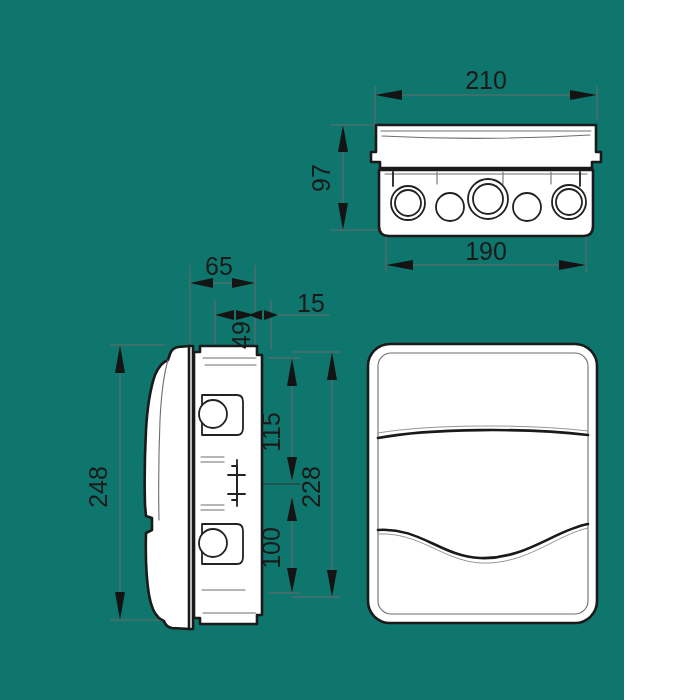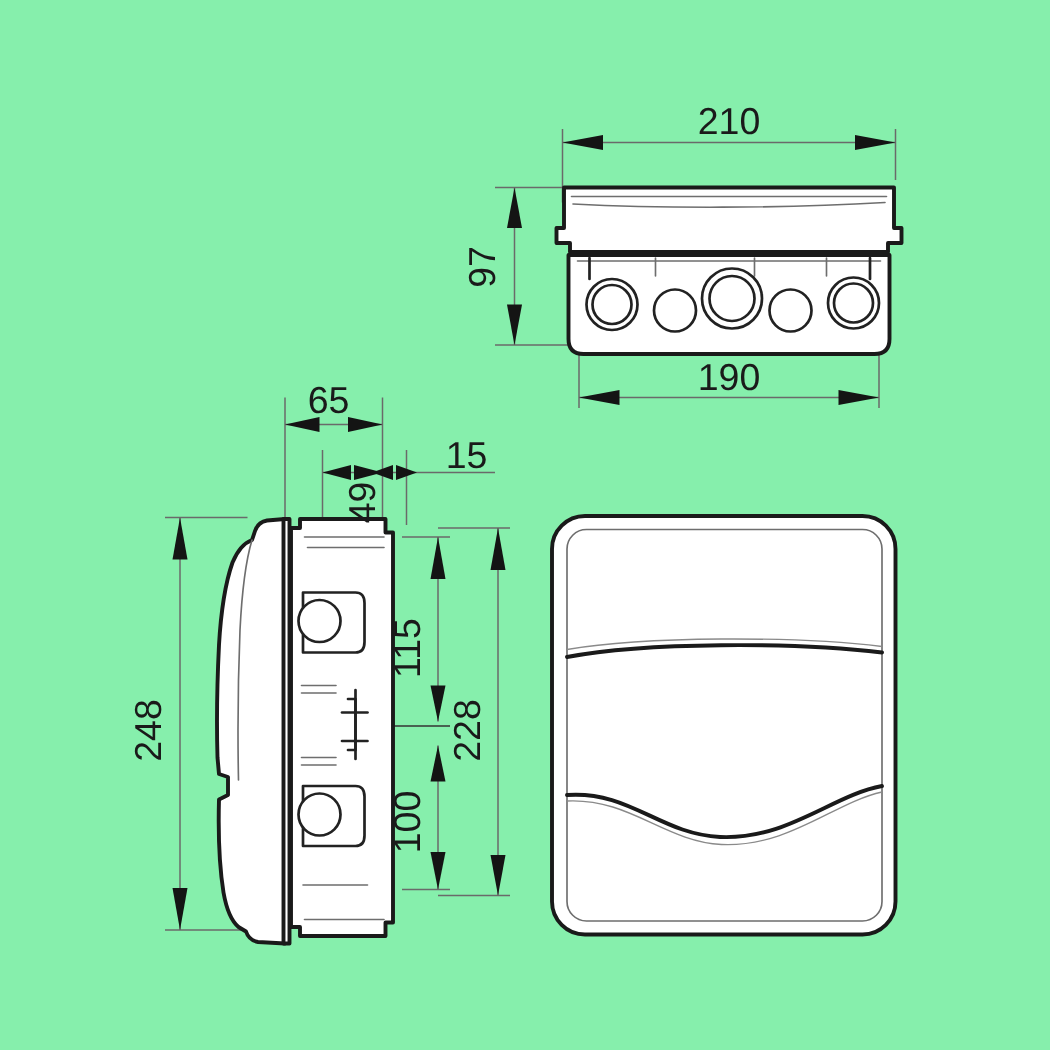--- a/index.html
+++ b/index.html
@@ -8,23 +8,23 @@
     background: #ffffff;
   }
   body {
     width: 700px;
     height: 700px;
     font-family: "Liberation Sans", sans-serif;
     overflow: hidden;
   }
   #drawing-root {
     position: relative;
-    width: 700px;
+    width: 624px;
     height: 700px;
-    background: #86efac;
+    background: #0f766e;
   }
   svg.sheet {
     position: absolute;
     top: 0;
     left: 0;
     width: 700px;
     height: 700px;
     display: block;
   }
   .dim-text {

